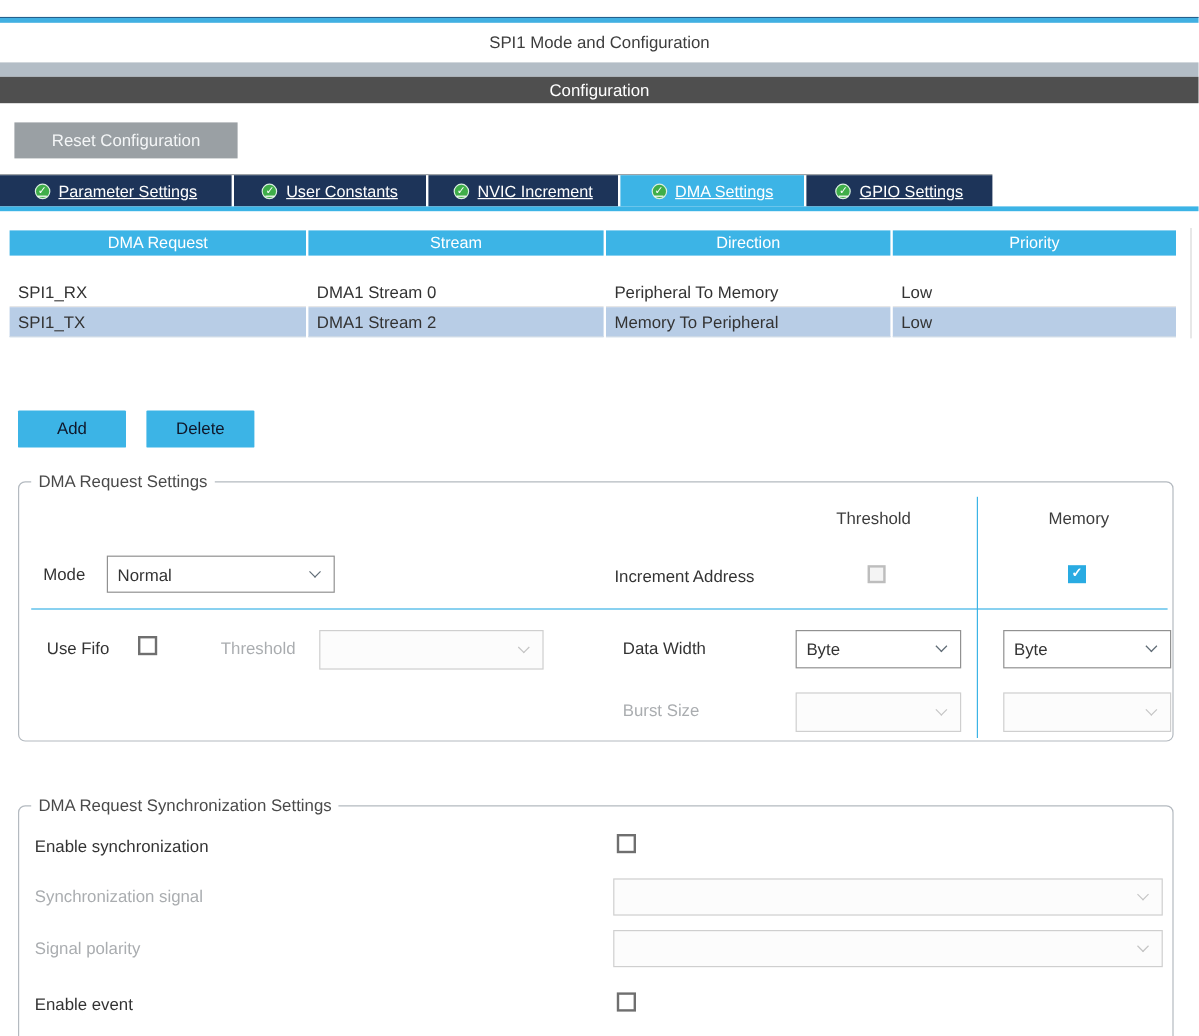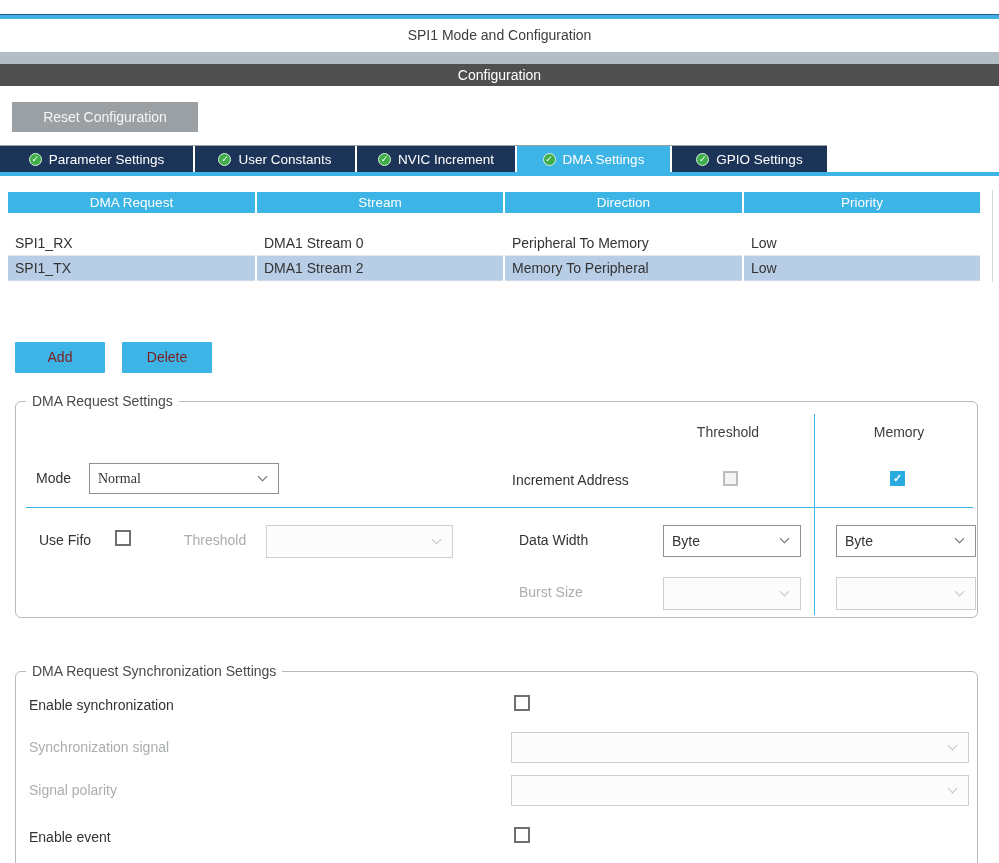--- a/index.html
+++ b/index.html
@@ -14,21 +14,21 @@
   .dark-bar { position:absolute; left:0; top:50px; width:999px; height:22px; background:#4f4f4f;
               color:#fff; font-size:14px; text-align:center; line-height:22px; }
 
   .reset-btn { position:absolute; left:12px; top:88px; width:186px; height:30px;
                background:#9aa0a4; color:#f4f6f7; font-size:14px; border:none;
                text-align:center; line-height:30px; cursor:pointer; }
 
   .tabbar { position:absolute; left:0; top:131px; height:27px; display:flex; gap:2px;
             border-top:1px solid #9da2a6; }
   .tab { height:26px; background:#1d3459; color:#fff; font-size:13.5px;
-         display:flex; align-items:center; justify-content:center; cursor:pointer; }
+         display:flex; align-items:center; justify-content:center; cursor:pointer;text-decoration:underline; }
   .tab.active { background:#3cb4e6;align-items:center; }
   .t0{width:193px}.t1{width:160px}.t2{width:158px}.t3{width:153px}.t4{width:155px}
   .check-badge { width:13px; height:13px; border-radius:50%; background:#3fae49;
                  border:1px solid #d9efe0; display:inline-flex; align-items:center;
                  justify-content:center; margin-right:7px; flex:0 0 auto; }
   .check-badge::after { content:"\2713"; color:#fff; font-size:9px; line-height:1; }
   .tab-underline { position:absolute; left:0; top:158px; width:999px; height:4px; background:#3cb4e6; }
 
   .tbl-header { position:absolute; left:8px; top:178px; width:972px; height:21px;
                 display:grid; grid-template-columns:247px 246px 237px 236px; gap:2px; }
@@ -36,21 +36,21 @@
                       line-height:21px; cursor:pointer; }
   .tbl-rows { position:absolute; left:8px; top:217px; width:972px; }
   .tbl-row { display:grid; grid-template-columns:247px 246px 237px 236px; gap:2px;
              height:25px; cursor:pointer; }
   .tbl-row > div { background:#fff; font-size:14px; color:#333; line-height:24px;
                    padding-left:7px; border-bottom:1px solid #e6e6e6; }
   .tbl-row.selected > div { background:#b8cde6; border-bottom:1px solid #cdd9e6; }
   .tbl-edge { position:absolute; left:992px; top:176px; width:1px; height:92px; background:#d8d8d8; }
 
   .act-btn { position:absolute; top:328px; width:90px; height:31px; background:#3cb4e6;
-             color:#7f1d1d; font-size:14px; border:none; text-align:center; line-height:31px;
+             color:#0f172a; font-size:14px; border:none; text-align:center; line-height:31px;
              cursor:pointer; border-radius:1px; }
   .add-btn { left:15px; } .del-btn { left:122px; }
 
   .group { position:absolute; left:15px; width:963px; border:1px solid #b4bac0;
            border-radius:6px; background:#fff; }
   .group-title { position:absolute; left:10px; top:-9px; background:#fff; padding:0 6px;
                  font-size:14px; color:#4a4a4a; white-space:nowrap; }
   .g1 { top:387px; height:217px; }
   .g2 { top:657px; height:233px; }
 
@@ -141,21 +141,21 @@
   <button class="act-btn del-btn">Delete</button>
 
   <div class="group g1">
     <span class="group-title">DMA Request Settings</span>
 
     <div class="col-head" style="left:632px; top:22px;">Threshold</div>
     <div class="col-head" style="left:803px; top:22px;">Memory</div>
     <div class="vline" style="left:798px; top:12px; height:201px;"></div>
 
     <div class="lbl" style="left:20px; top:68px;">Mode</div>
-    <div class="sel" style="left:73px; top:61px; width:190px; height:31px;font-family:Liberation Serif, serif;">
+    <div class="sel" style="left:73px; top:61px; width:190px; height:31px;">
       <span>Normal</span>
       <span class="chev"></span>
     </div>
 
     <div class="lbl" style="left:496px; top:70px;">Increment Address</div>
     <div class="cb off-dim" style="left:707px; top:69px;"></div>
     <div class="cb checked" style="left:874px; top:69px;"></div>
 
     <div class="hline" style="left:10px; top:105px; width:947px;"></div>
 

